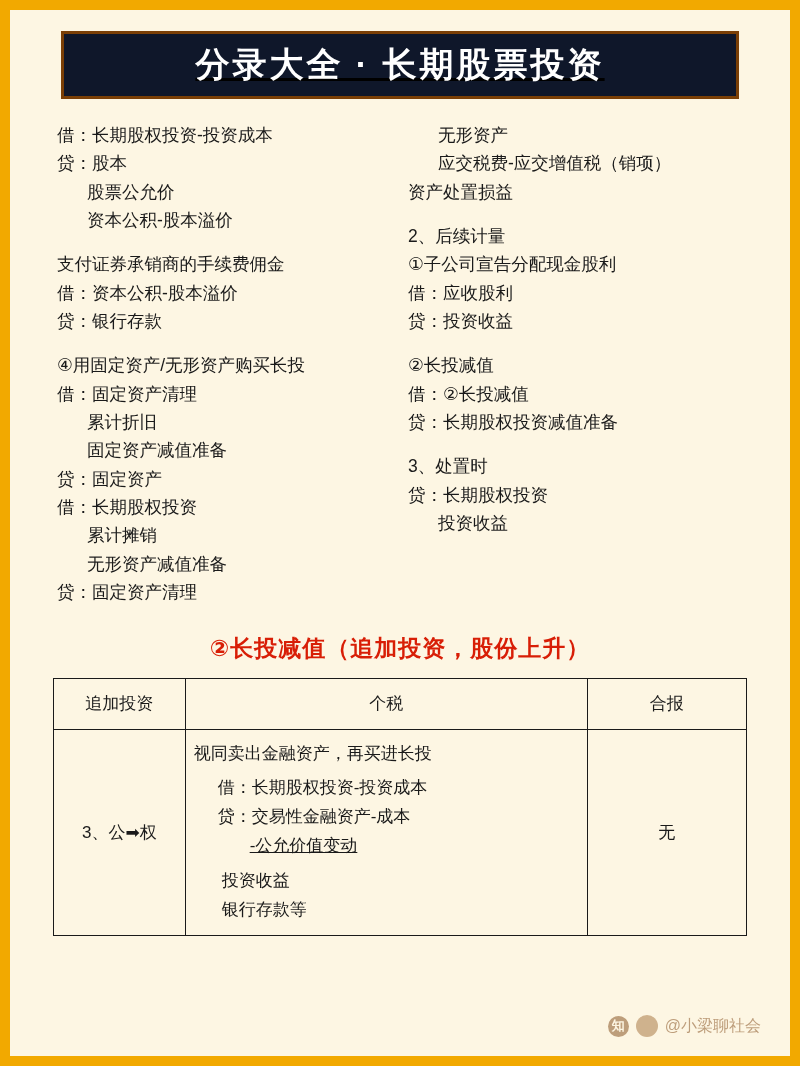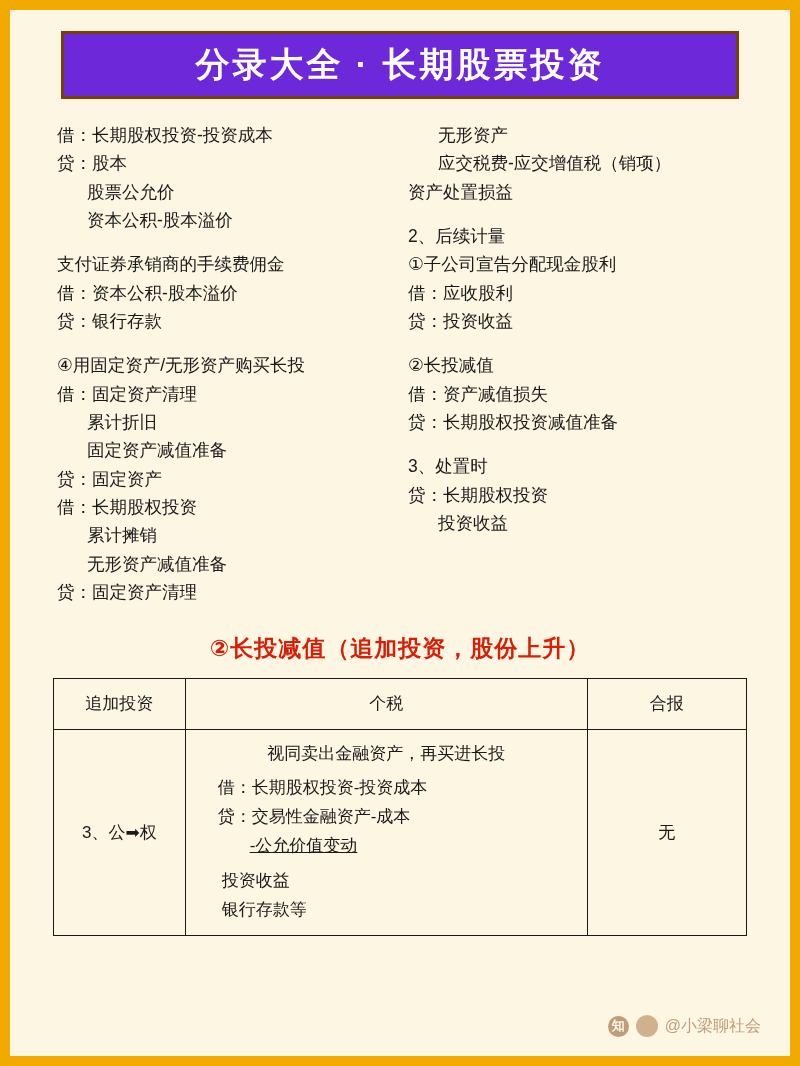--- a/index.html
+++ b/index.html
@@ -26,26 +26,27 @@
     width: 100%;
     height: 100%;
     box-sizing: border-box;
     border: 3px solid #fdf6e3;
     background: #fdf6e3;
     padding: 0;
   }
   
   .title-bar {
     margin: 18px 48px 0 48px;
-    background: #6d28d9;
+    background: #0f172a;
     border: 3px solid #7a3f06;
     height: 62px;
     display: flex;
     align-items: center;
     justify-content: center;
+    text-decoration: underline;
   }
   .title-text {
     color: #ffffff;
     font-size: 34px;
     font-weight: bold;
     letter-spacing: 3px;
     white-space: nowrap;
   }
   
   .columns {
@@ -93,21 +94,21 @@
   }
   table.main-table th {
     font-weight: normal;
     text-align: center;
     height: 30px;
   }
   .c1 { width: 19%; text-align: center; }
   .c2 { width: 58%; }
   .c3 { width: 23%; text-align: center; }
   .cellline { white-space: pre; line-height: 1.7; }
-  .cell-center { text-align: center; }
+  .cell-center { text-align: left; }
   .cell-body { padding-left: 24px; }
   .cell-ind { padding-left: 56px; text-decoration: underline; }
   .cell-ind2 { padding-left: 28px; }
   
   .watermark {
     position: absolute;
     right: 26px;
     bottom: 16px;
     display: flex;
     align-items: center;
@@ -181,21 +182,21 @@
 
         <div class="blk">
           <div class="ln">2、后续计量</div>
           <div class="ln">①子公司宣告分配现金股利</div>
           <div class="ln">借：应收股利</div>
           <div class="ln">贷：投资收益</div>
         </div>
 
         <div class="blk">
           <div class="ln">②长投减值</div>
-          <div class="ln">借：资产减值损失</div>
+          <div class="ln">借：②长投减值</div>
           <div class="ln">贷：长期股权投资减值准备</div>
         </div>
 
         <div class="blk">
           <div class="ln">3、处置时</div>
           <div class="ln">贷：长期股权投资</div>
           <div class="ln i1">投资收益</div>
         </div>
 
       </div>

